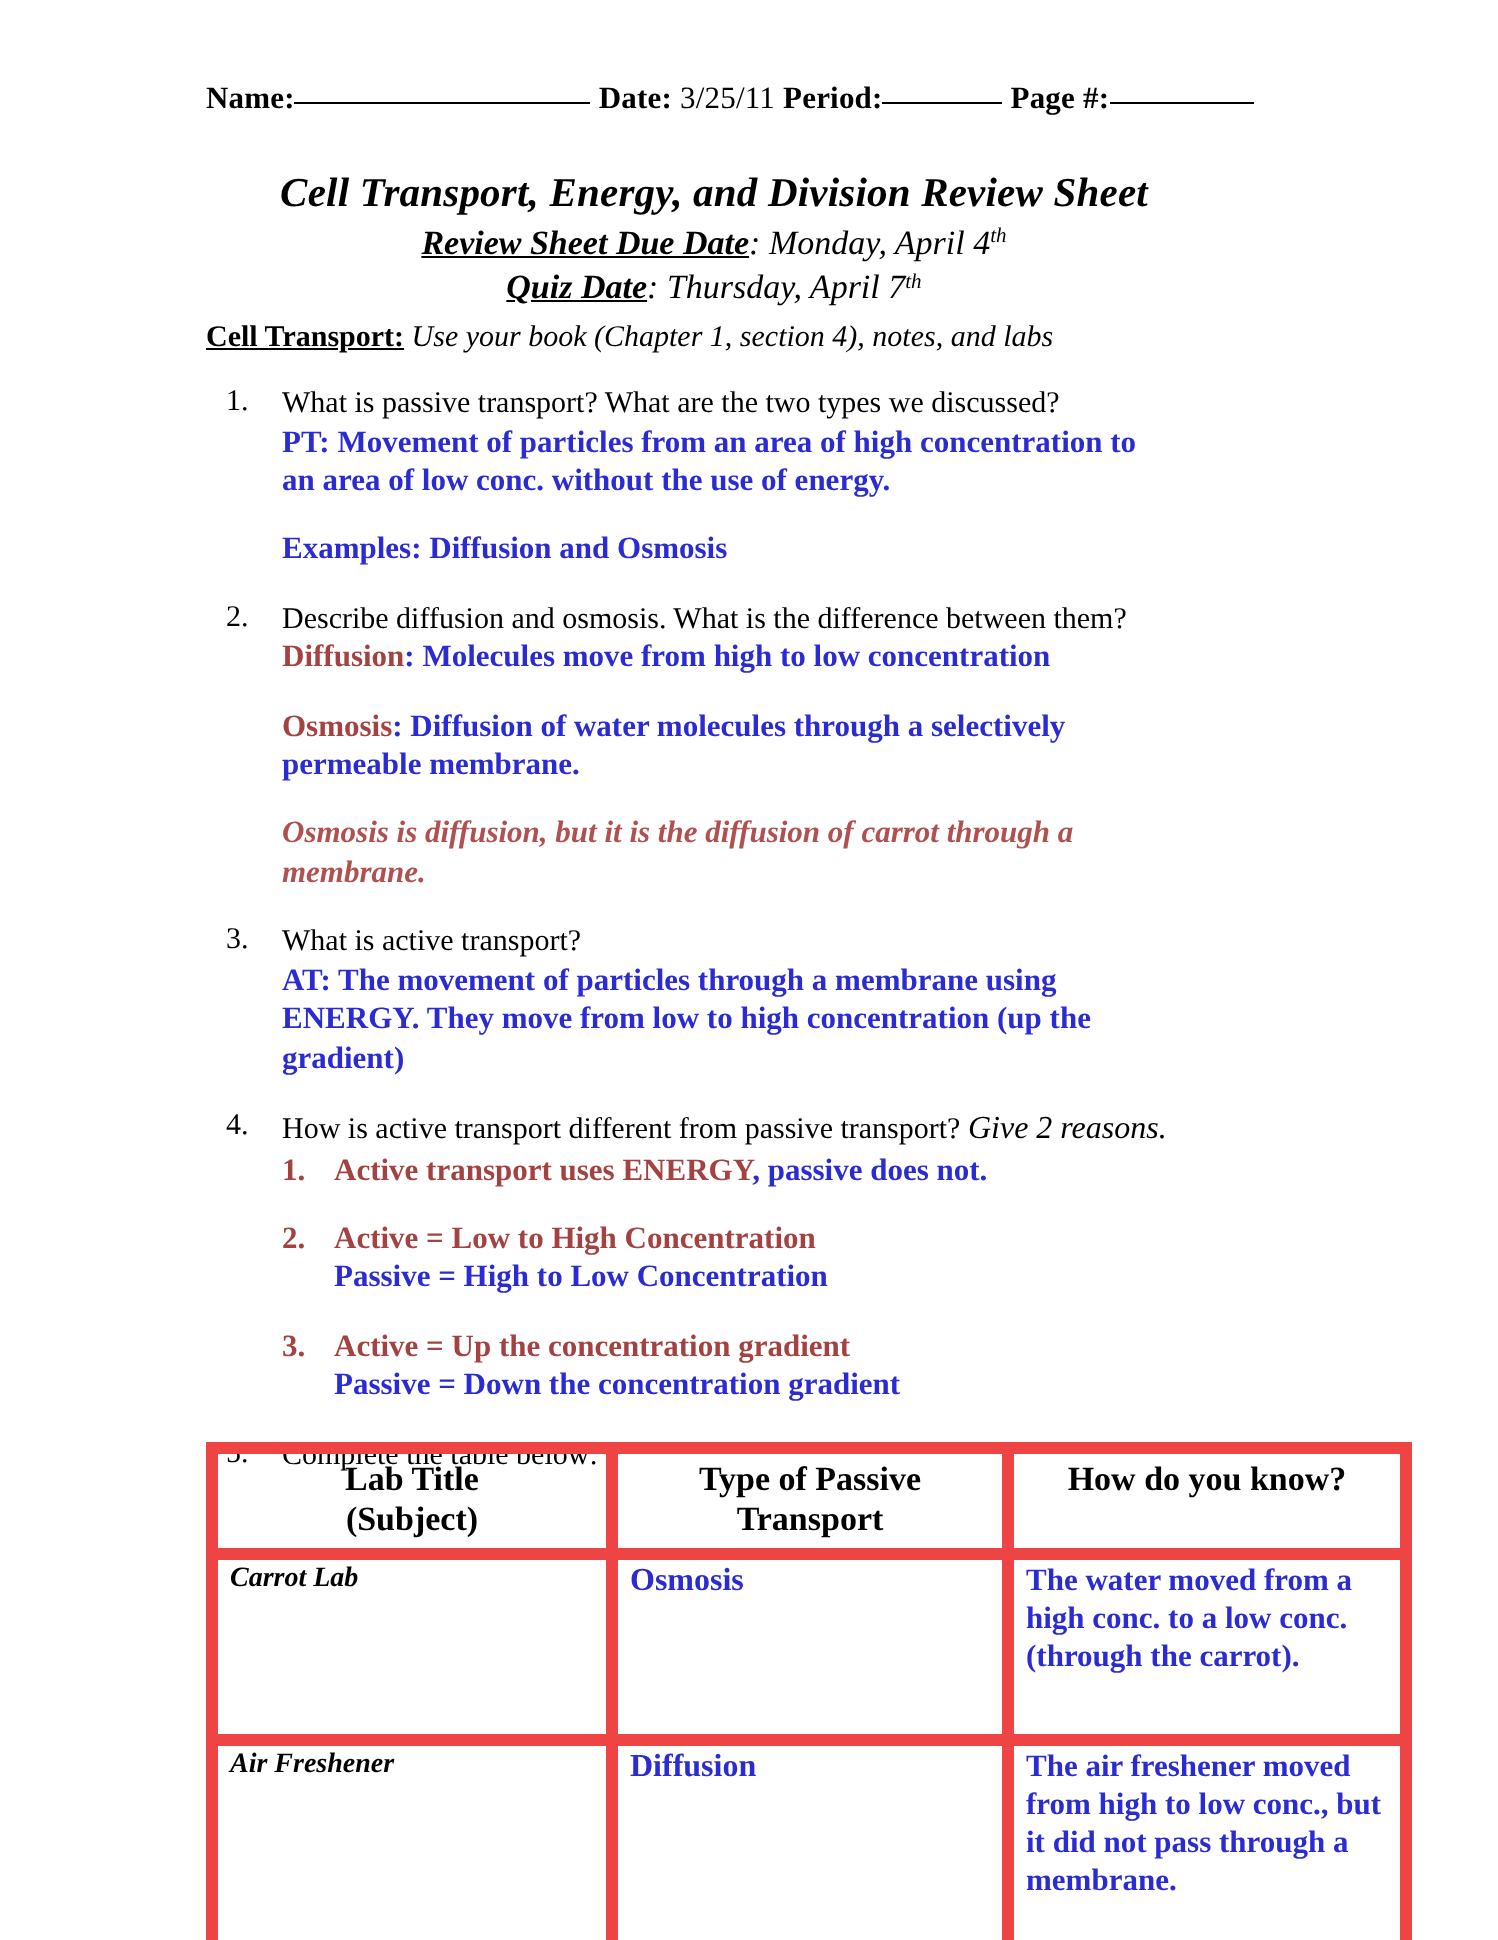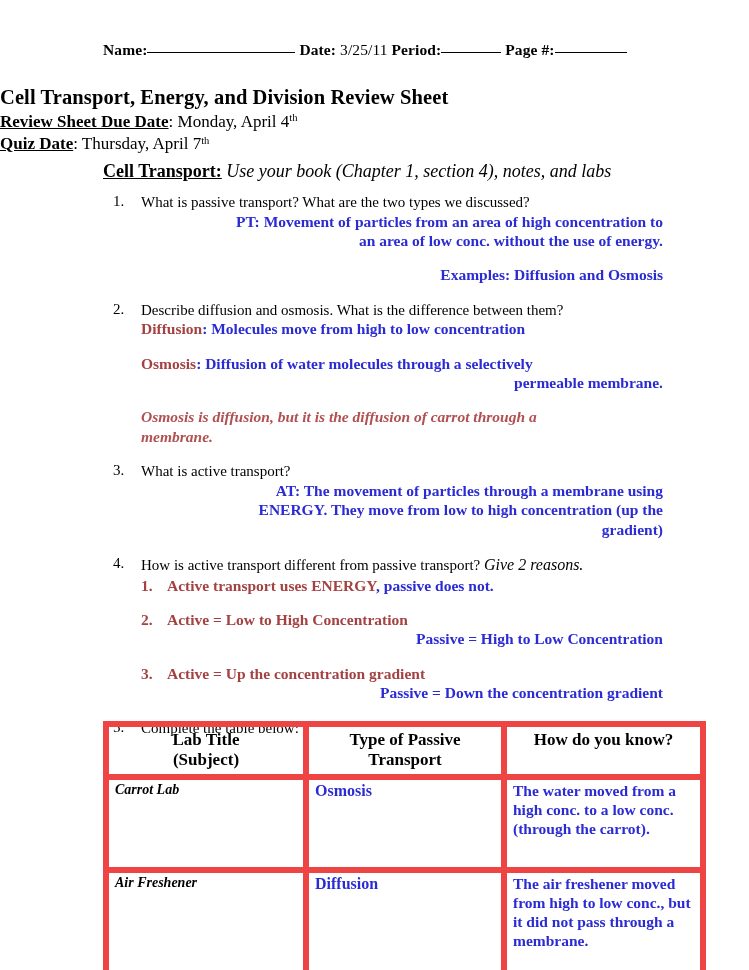--- a/index.html
+++ b/index.html
@@ -46,20 +46,22 @@
   .hdr-val {
     font-weight: normal;
   }
 
   
   .title-block {
     position: absolute;
     top: 86px;
     left: 0;
     width: 714px;
+    text-align: center;
+    font-style: italic;
   }
   .doc-title {
     font-size: 20.5px;
     font-weight: bold;
     letter-spacing: 0.1px;
     line-height: 1.15;
   }
   .subline {
     font-size: 17px;
     line-height: 1.28;
@@ -74,21 +76,21 @@
     vertical-align: 0.55em;
     line-height: 0;
     margin-top: 32px;
   }
 
   
   .section-head {
     position: absolute;
     top: 161px;
     left: 103px;
-    font-size: 18px;
+    font-size: 15px;
   }
   .section-head .lbl {
     font-weight: bold;
     text-decoration: underline;
   }
   .section-head .note {
     font-style: italic;
   }
 
   
@@ -113,21 +115,21 @@
     font-size: 15px;
     line-height: 1.24;
   }
   .q .prompt .ital { font-style: italic; font-size: 16px; }
 
   .ans {
     font-weight: bold;
     font-size: 15.5px;
     line-height: 1.25;
   }
-  .blue { color: #2b2bd4; text-align: right; }
+  .blue { color: #2b2bd4; }
   .red  { color: #a44242; }
 
   .ans-gap { margin-top: 15px; }
 
   .ital-note {
     font-weight: bold;
     font-style: italic;
     font-size: 15.5px;
     line-height: 1.25;
     color: #b05050;

